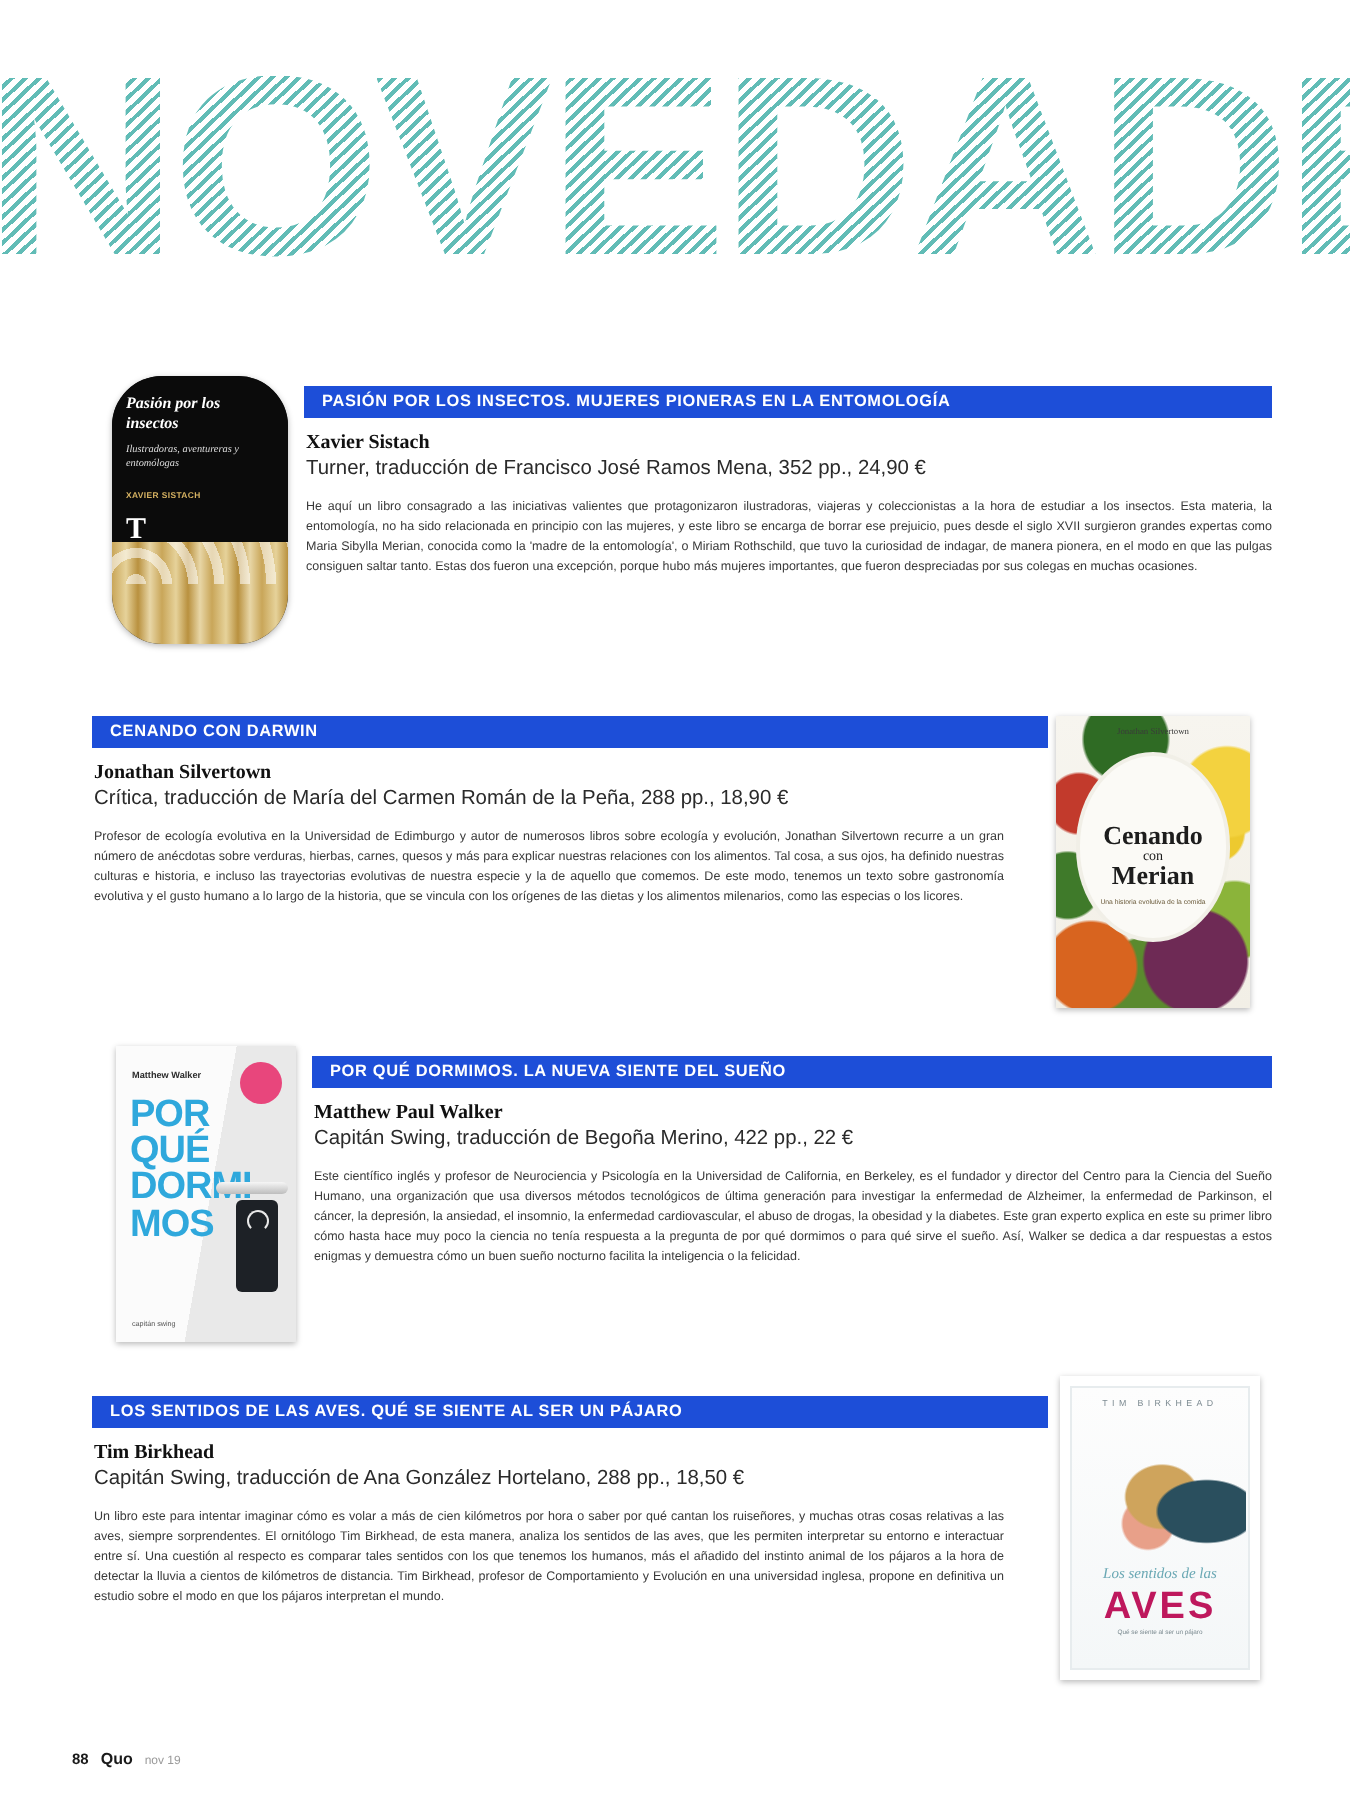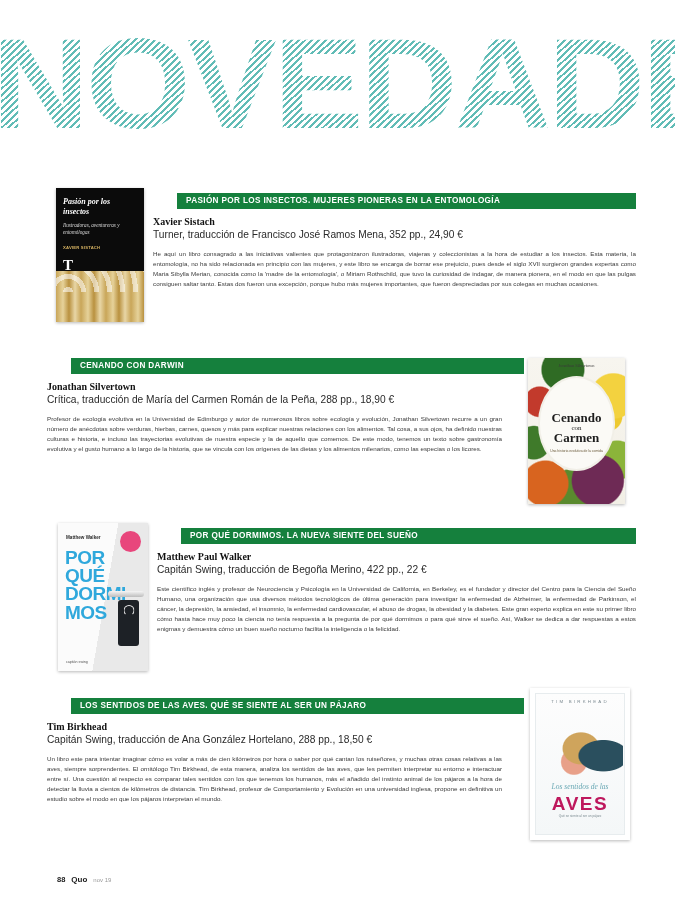--- a/index.html
+++ b/index.html
@@ -54,27 +54,26 @@
   .entry-cover {
     position: absolute;
     overflow: hidden;
     background: #eceaea;
     box-shadow: 0 1px 3px rgba(0,0,0,.28);
   }
   .entry-body {
     position: absolute;
   }
   .bar {
-    background: #15803d;
+    background: #1d4ed8;
     height: 16px;
     display: flex;
     align-items: center;
     padding: 0 0 0 9px;
     box-sizing: border-box;
-    margin-left: 25px;
   }
   .bar-title {
     color: #ffffff;
     font-size: 8.2px;
     font-weight: 700;
     letter-spacing: .35px;
     white-space: nowrap;
     line-height: 1;
   }
   .author {
@@ -94,21 +93,21 @@
   }
   .blurb {
     font-size: 6.25px;
     line-height: 1.62;
     color: #3a3a3a;
     text-align: justify;
     margin: 8px 0 0 1px;
   }
 
   
-  .cov-insectos { background: #111; }
+  .cov-insectos { background: #111; border-radius: 25px; }
   .cov-insectos .top {
     position: absolute; left:0; top:0; right:0; height: 62%;
     background: #0b0b0b;
   }
   .cov-insectos .ttl {
     position: absolute; left: 7px; top: 9px; right: 7px;
     color: #fff; font-family: "Liberation Serif", serif;
     font-style: italic; font-weight: 700; font-size: 8px; line-height: 1.25;
   }
   .cov-insectos .sub {
@@ -255,21 +254,21 @@
   
   .footer {
     position: absolute;
     left: 36px;
     bottom: 16px;
     display: flex;
     align-items: baseline;
     gap: 6px;
   }
   .footer-num {
-    font-size: 7.5px; font-weight: 700; color: #1a1a1a; margin-left: 21px;
+    font-size: 7.5px; font-weight: 700; color: #1a1a1a;
   }
   .footer-brand {
     font-size: 8px; font-weight: 700; color: #1a1a1a;
   }
   .footer-meta {
     font-size: 6px; color: #9a9a9a;
   }
 </style>
 </head>
 <body>
@@ -300,21 +299,21 @@
 </div>
 
 <div class="entry">
 
   <div class="entry-cover cov-darwin" style="left:528px; top:358px; width:97px; height:146px;">
     <div class="food"></div>
     <div class="plate"></div>
     <div class="aut">Jonathan Silvertown</div>
     <div class="t1">Cenando</div>
     <div class="mid">con</div>
-    <div class="t2">Carmen</div>
+    <div class="t2">Merian</div>
     <div class="sub">Una historia evolutiva de la comida</div>
   </div>
 
   <div class="entry-body" style="left:46px; top:358px; width:478px;">
     <div class="bar">
       <span class="bar-title">CENANDO CON DARWIN</span>
     </div>
     <div class="author">Jonathan Silvertown</div>
     <div class="publisher">Crítica, traducción de María del Carmen Román de la Peña, 288 pp., 18,90 €</div>
     <div class="blurb" style="width:455px;">Profesor de ecología evolutiva en la Universidad de Edimburgo y autor de numerosos libros sobre ecología y evolución, Jonathan Silvertown recurre a un gran número de anécdotas sobre verduras, hierbas, carnes, quesos y más para explicar nuestras relaciones con los alimentos. Tal cosa, a sus ojos, ha definido nuestras culturas e historia, e incluso las trayectorias evolutivas de nuestra especie y la de aquello que comemos. De este modo, tenemos un texto sobre gastronomía evolutiva y el gusto humano a lo largo de la historia, que se vincula con los orígenes de las dietas y los alimentos milenarios, como las especias o los licores.</div>

